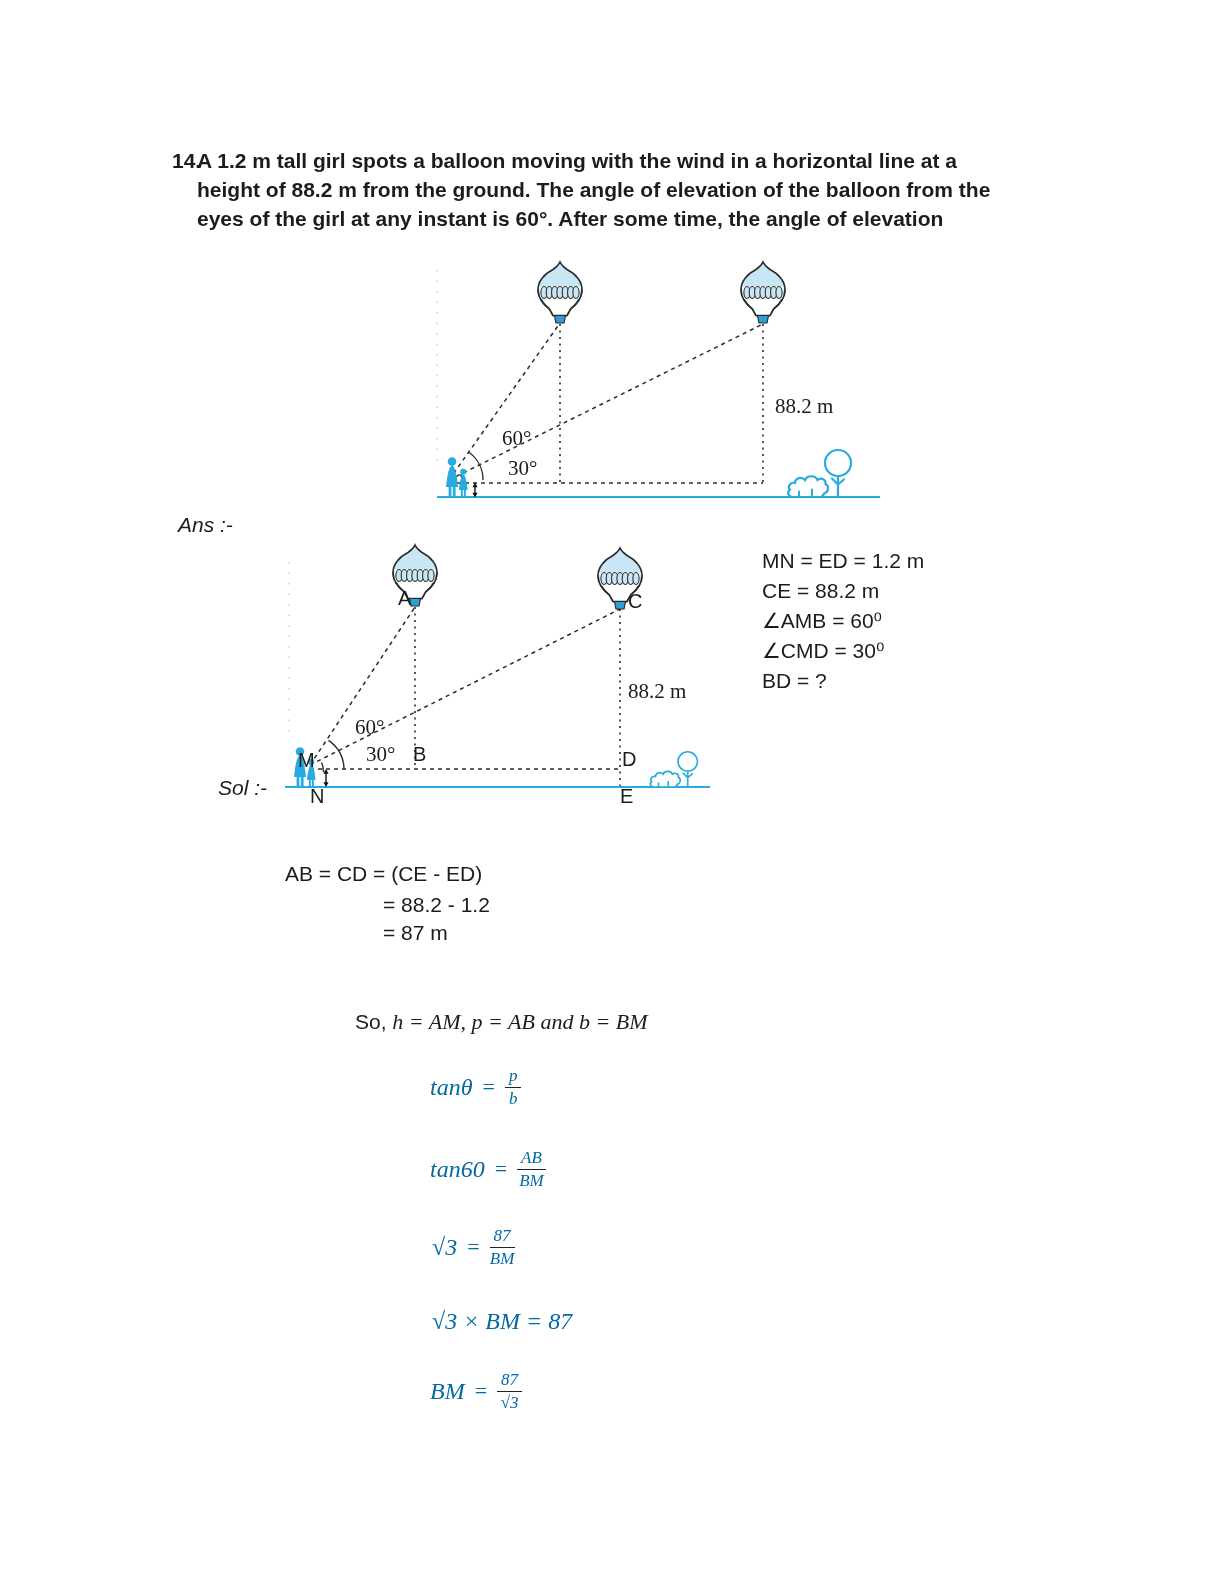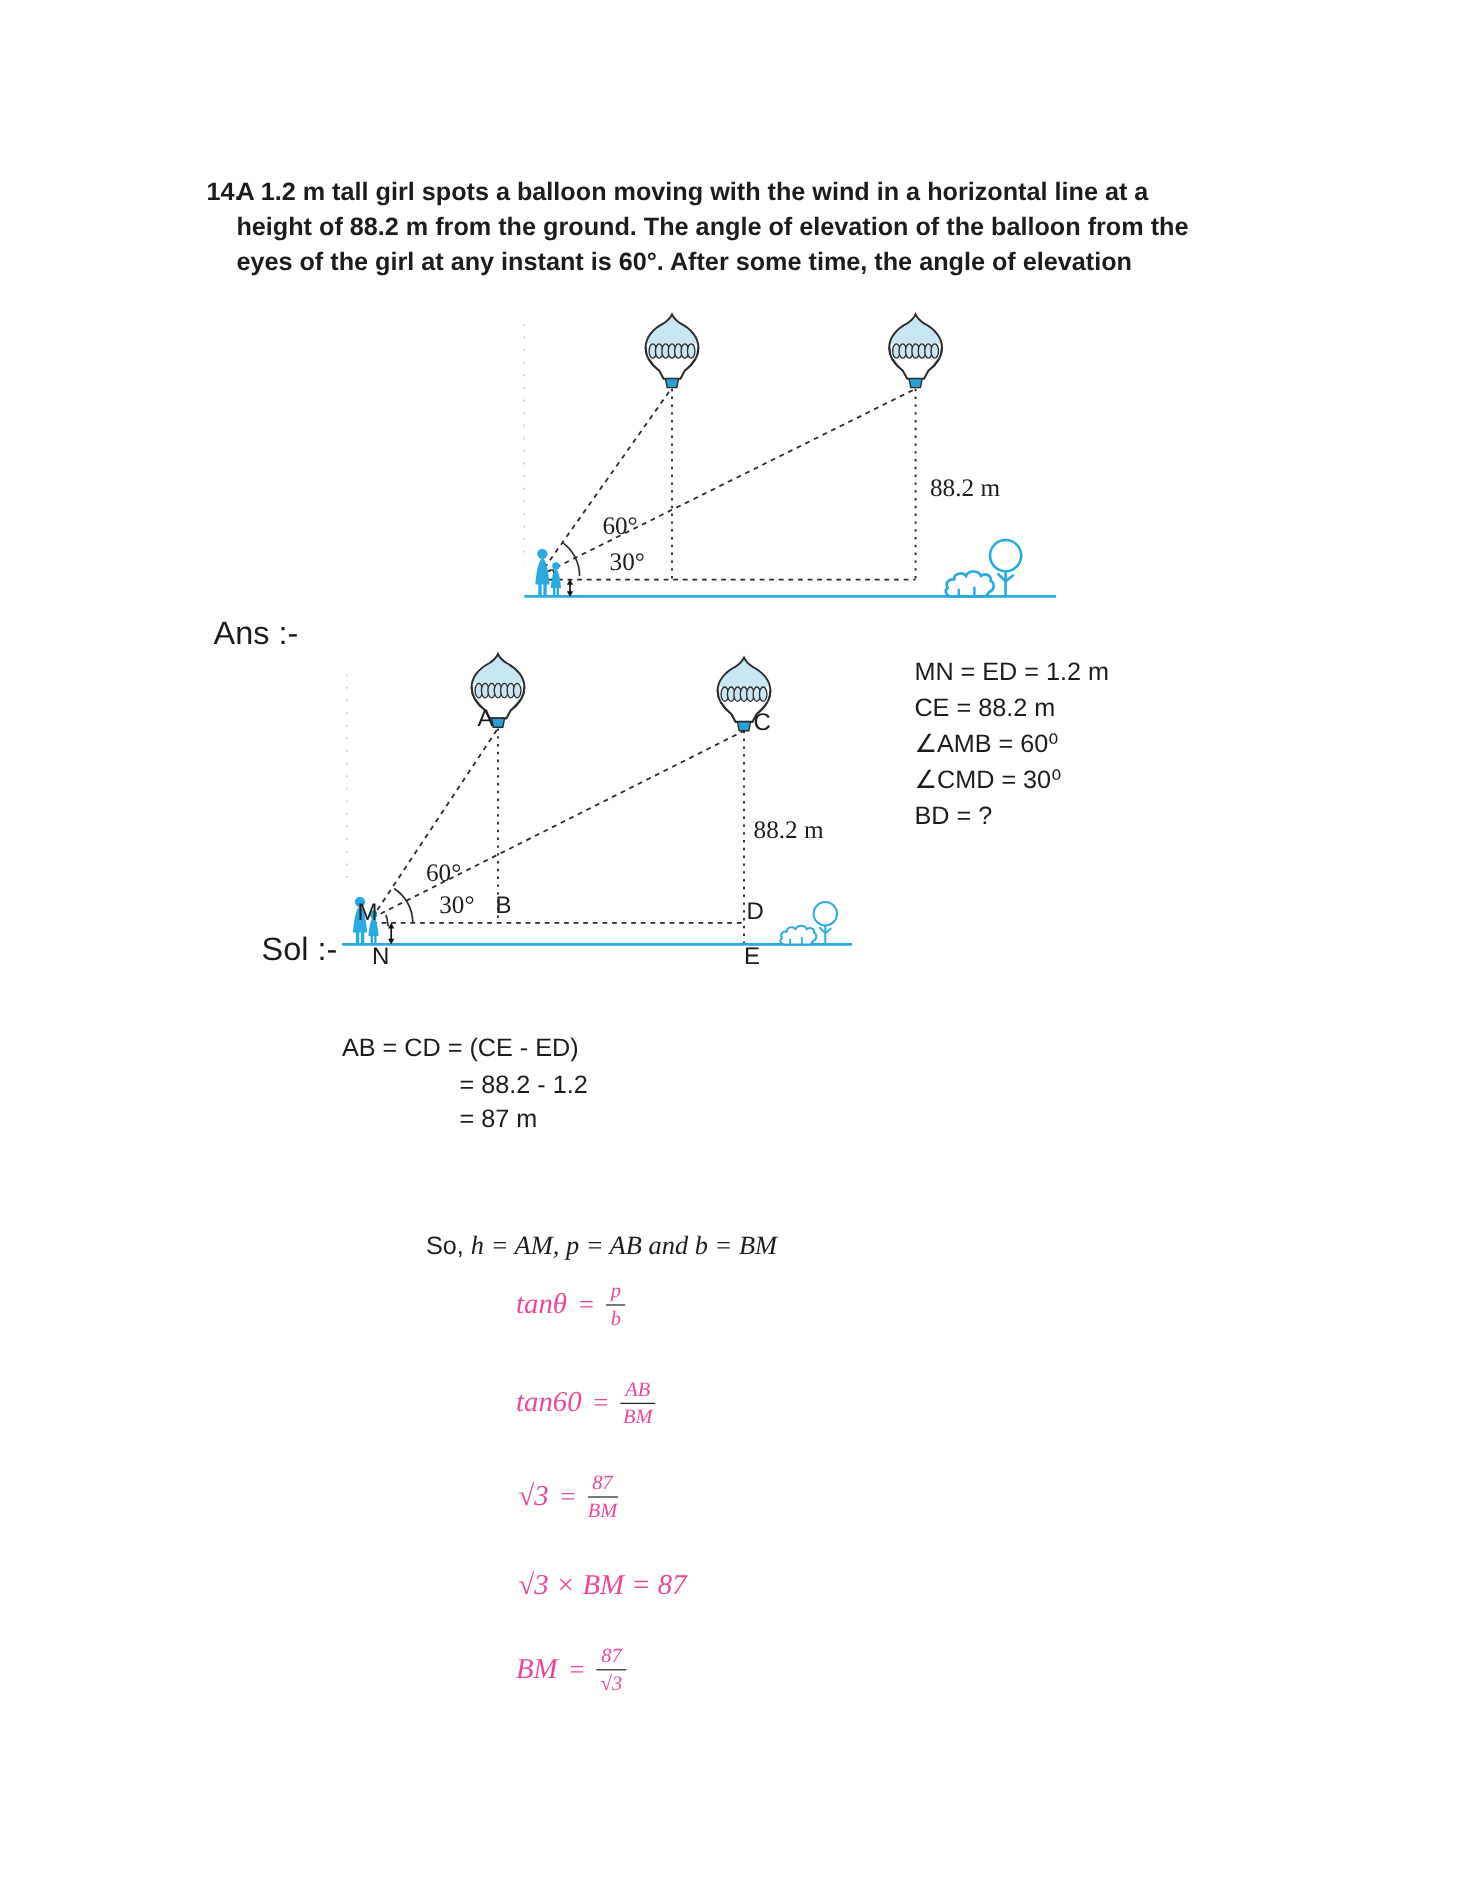--- a/index.html
+++ b/index.html
@@ -3,33 +3,33 @@
 <meta charset="utf-8">
 <style>
   html,body{margin:0;padding:0;background:#fff;}
   .page{position:relative;width:1224px;height:1584px;background:#ffffff;
         font-family:"Liberation Sans",sans-serif;color:#1c1c1c;overflow:hidden;}
   .abs{position:absolute;}
   .problem{left:172px;top:146px;font-weight:bold;font-size:21px;line-height:29px;white-space:nowrap;}
   .problem .pnum{display:inline-block;width:25px;}
   .problem .pline{padding-left:25px;}
   .problem .pline.first{padding-left:0;}
-  .plainlabel{font-size:27px;}
+  .plainlabel{font-size:21px;font-style:italic;}
   .givenblock{left:728px;top:546px;font-size:21px;line-height:30px;white-space:nowrap;margin-left:34px;}
   .step{font-size:21px;white-space:nowrap;}
   .mathrow{position:absolute;display:flex;align-items:center;gap:10px;
            font-family:"Liberation Serif","DejaVu Serif",serif;font-style:italic;
-           font-size:24px;color:#ec4899;white-space:nowrap;}
+           font-size:24px;color:#0369a1;white-space:nowrap;}
   .meq{font-style:normal;font-size:22px;}
   .frac{display:inline-flex;flex-direction:column;align-items:center;
         font-size:17px;line-height:1.15;vertical-align:middle;}
   .frac .num{border-bottom:1.4px solid #222;padding:0 4px 1px;}
   .frac .den{padding-top:1px;}
   .so-prefix{font-family:"Liberation Sans",sans-serif;font-style:normal;}
-  .mixline{font-size:21px;white-space:nowrap;margin-top:16px;}
+  .mixline{font-size:21px;white-space:nowrap;}
   .mixline .mathpart{font-family:"Liberation Serif","DejaVu Serif",serif;font-style:italic;font-size:22px;}
   svg text.dlabel{font-family:"Liberation Sans",sans-serif;font-size:20px;fill:#1c1c1c;}
   svg text.dserif{font-family:"Liberation Serif","DejaVu Serif",serif;font-size:21px;fill:#1c1c1c;}
   .dash{stroke:#2b2b2b;stroke-width:1.5;fill:none;stroke-dasharray:4 4;}
   .dots{stroke:#2b2b2b;stroke-width:1.6;fill:none;stroke-dasharray:2 4.5;}
   .arc{stroke:#2b2b2b;stroke-width:1.4;fill:none;}
   .ground{stroke:#29abe2;stroke-width:2.2;fill:none;}
   .faint{stroke:#9aa6b0;stroke-width:1.2;fill:none;stroke-dasharray:1.5 9;opacity:.65;}
 </style>
 </head>

